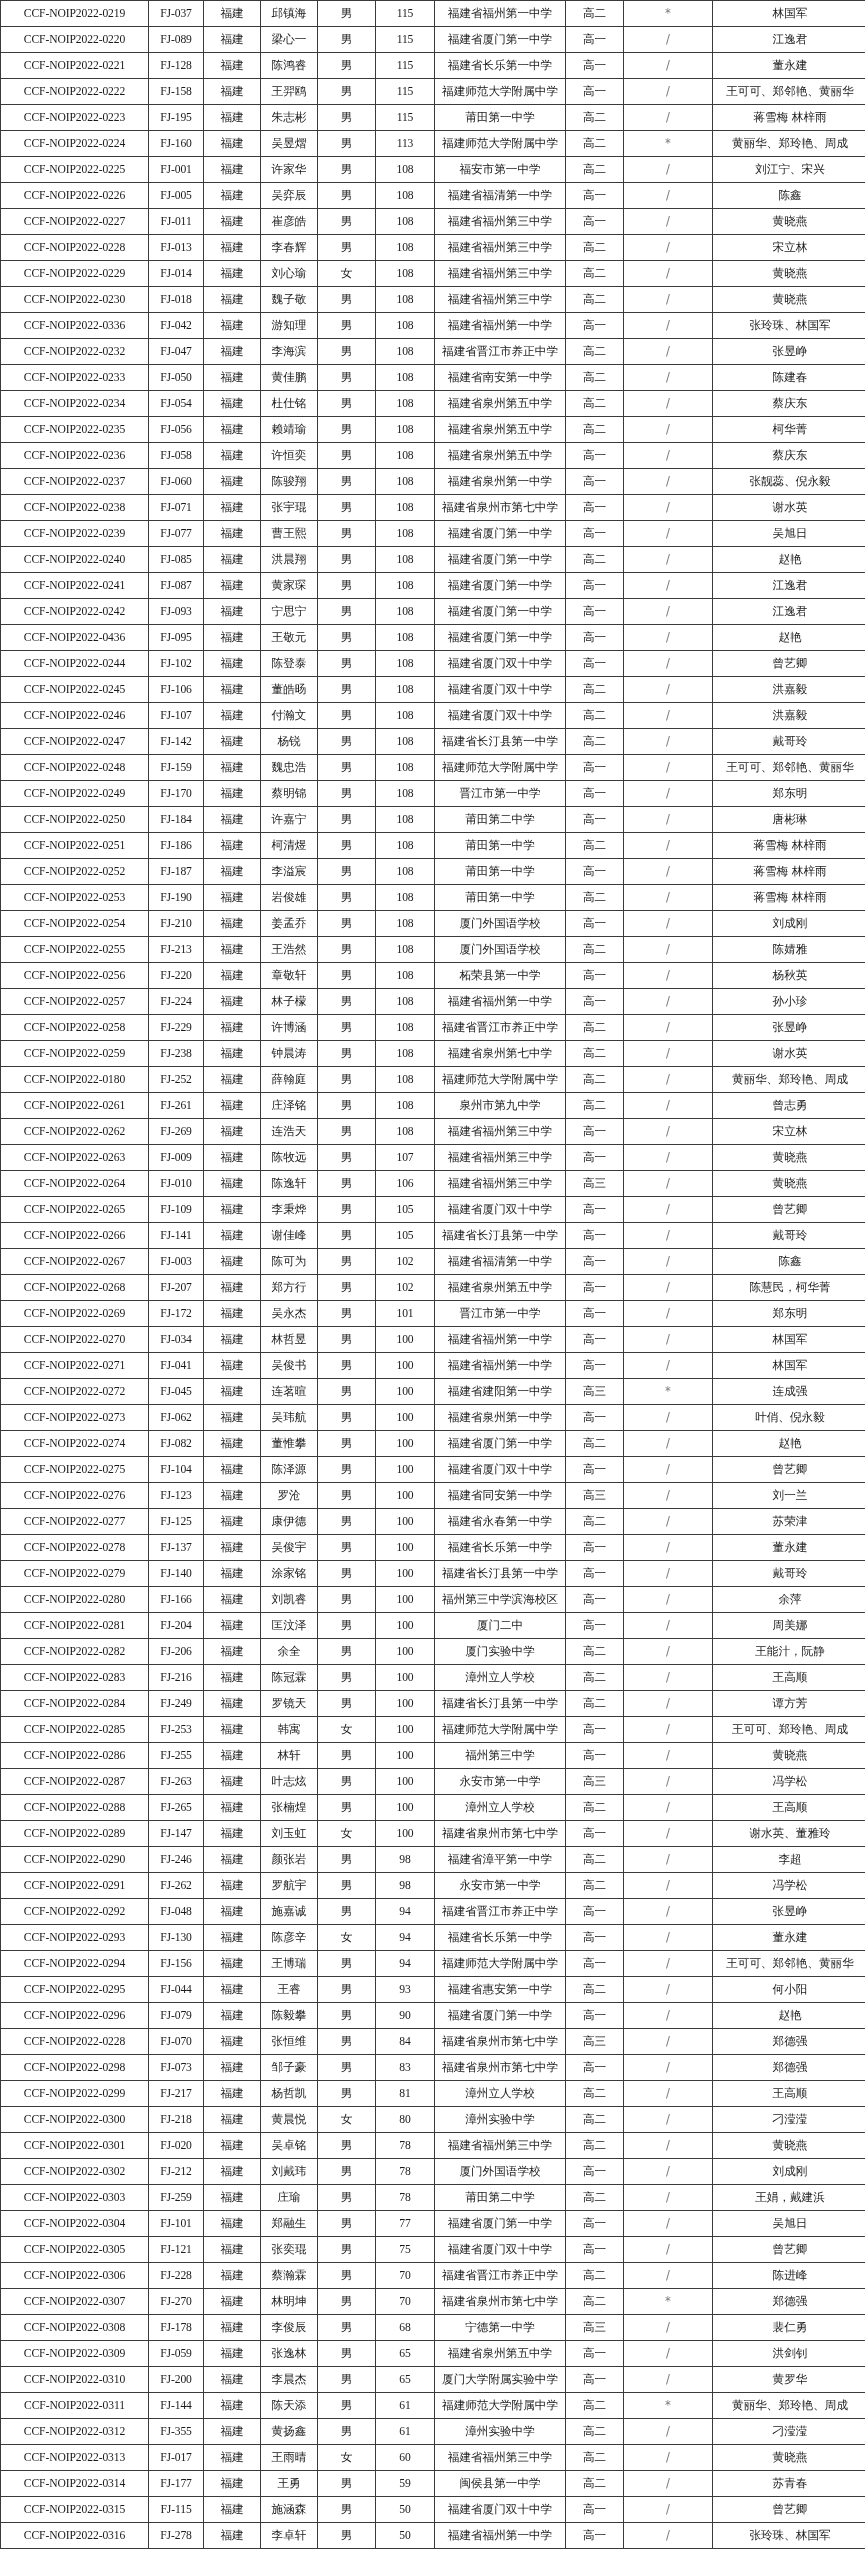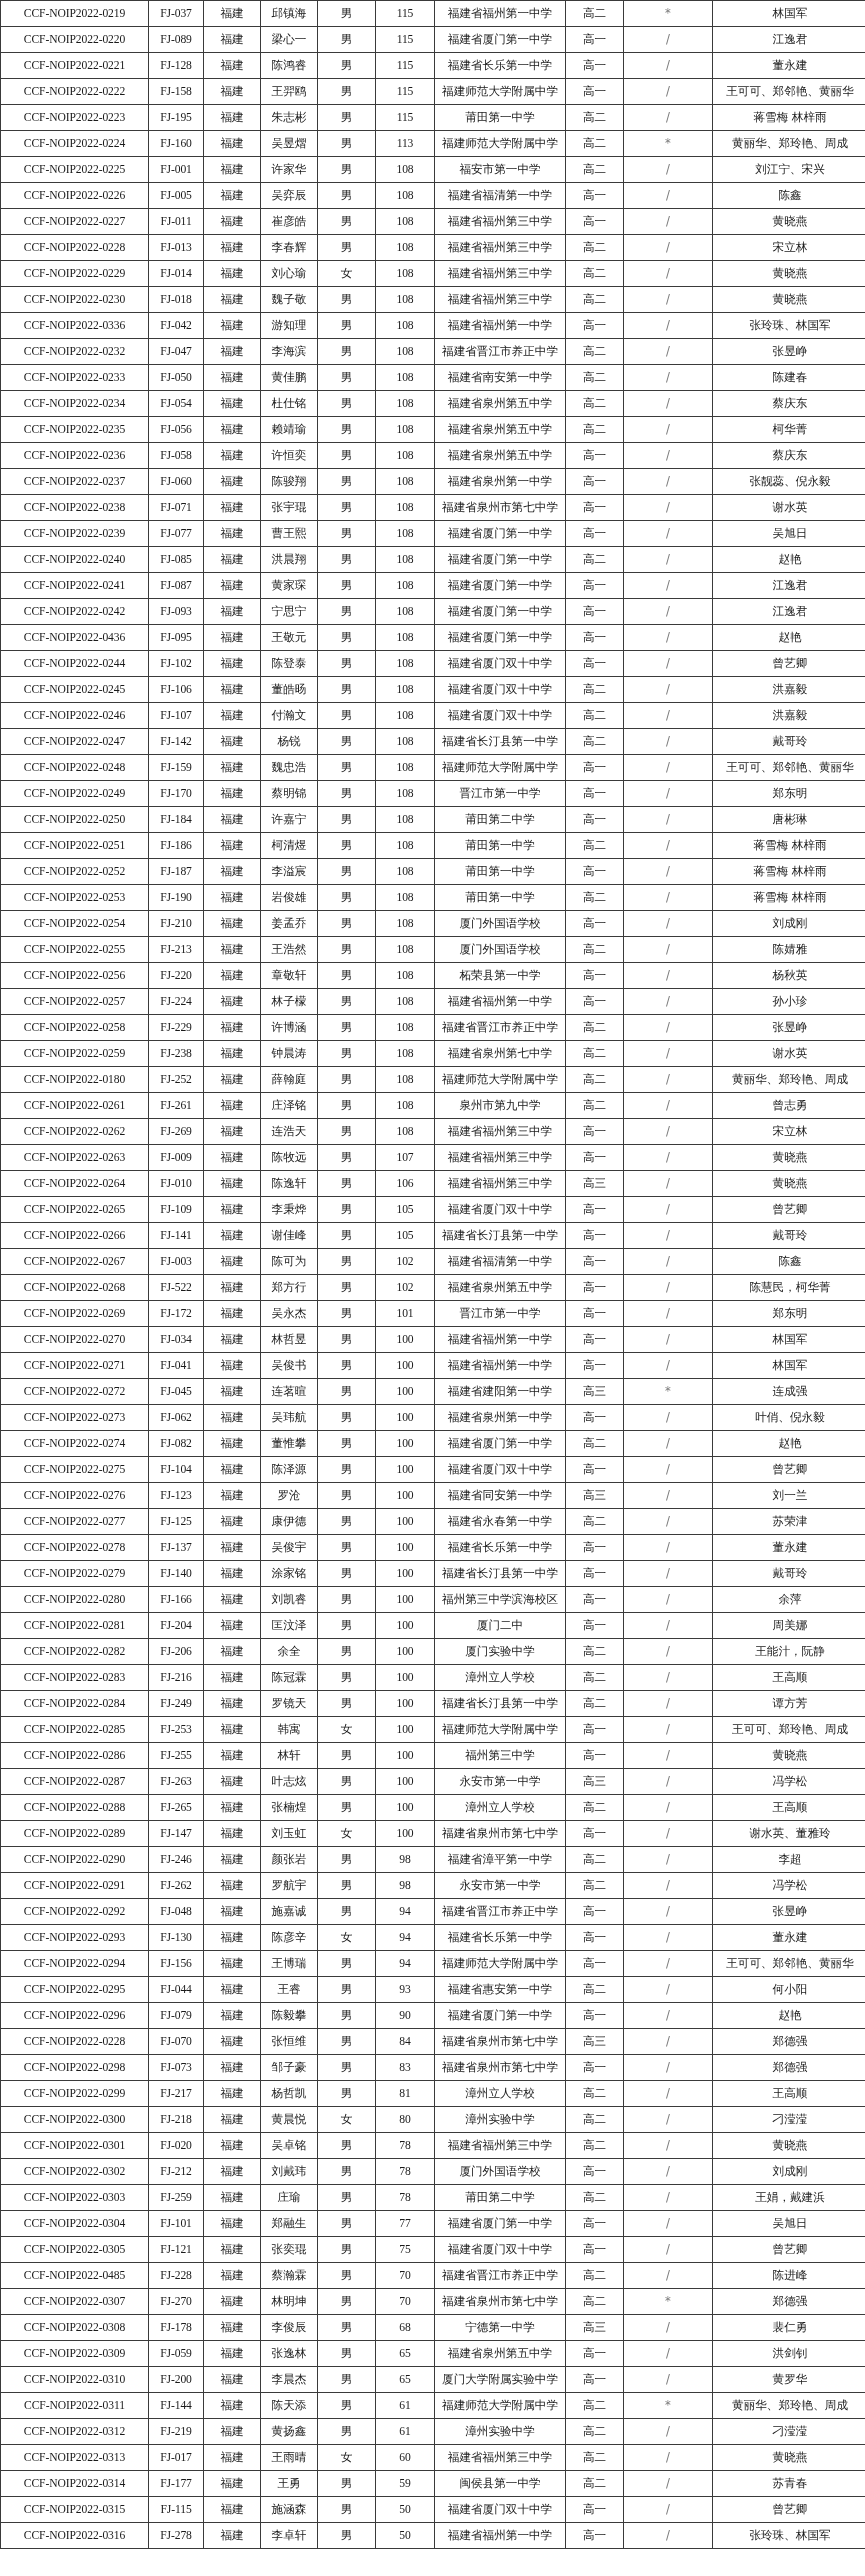--- a/index.html
+++ b/index.html
@@ -630,21 +630,21 @@
         <td class="cn">陈可为</td>
         <td class="cn">男</td>
         <td class="id">102</td>
         <td class="cn">福建省福清第一中学</td>
         <td class="cn">高一</td>
         <td class="mark">/</td>
         <td class="cn">陈鑫</td>
       </tr>
       <tr>
         <td class="id">CCF-NOIP2022-0268</td>
-        <td class="id">FJ-522</td>
+        <td class="id">FJ-207</td>
         <td class="cn">福建</td>
         <td class="cn">郑方行</td>
         <td class="cn">男</td>
         <td class="id">102</td>
         <td class="cn">福建省泉州第五中学</td>
         <td class="cn">高一</td>
         <td class="mark">/</td>
         <td class="cn">陈慧民，柯华菁</td>
       </tr>
       <tr>
@@ -1085,21 +1085,21 @@
         <td class="cn">福建</td>
         <td class="cn">张奕琨</td>
         <td class="cn">男</td>
         <td class="id">75</td>
         <td class="cn">福建省厦门双十中学</td>
         <td class="cn">高一</td>
         <td class="mark">/</td>
         <td class="cn">曾艺卿</td>
       </tr>
       <tr>
-        <td class="id">CCF-NOIP2022-0485</td>
+        <td class="id">CCF-NOIP2022-0306</td>
         <td class="id">FJ-228</td>
         <td class="cn">福建</td>
         <td class="cn">蔡瀚霖</td>
         <td class="cn">男</td>
         <td class="id">70</td>
         <td class="cn">福建省晋江市养正中学</td>
         <td class="cn">高二</td>
         <td class="mark">/</td>
         <td class="cn">陈进峰</td>
       </tr>
@@ -1158,21 +1158,21 @@
         <td class="cn">陈天添</td>
         <td class="cn">男</td>
         <td class="id">61</td>
         <td class="cn">福建师范大学附属中学</td>
         <td class="cn">高二</td>
         <td class="mark">*</td>
         <td class="cn">黄丽华、郑玲艳、周成</td>
       </tr>
       <tr>
         <td class="id">CCF-NOIP2022-0312</td>
-        <td class="id">FJ-219</td>
+        <td class="id">FJ-355</td>
         <td class="cn">福建</td>
         <td class="cn">黄扬鑫</td>
         <td class="cn">男</td>
         <td class="id">61</td>
         <td class="cn">漳州实验中学</td>
         <td class="cn">高二</td>
         <td class="mark">/</td>
         <td class="cn">刁滢滢</td>
       </tr>
       <tr>

